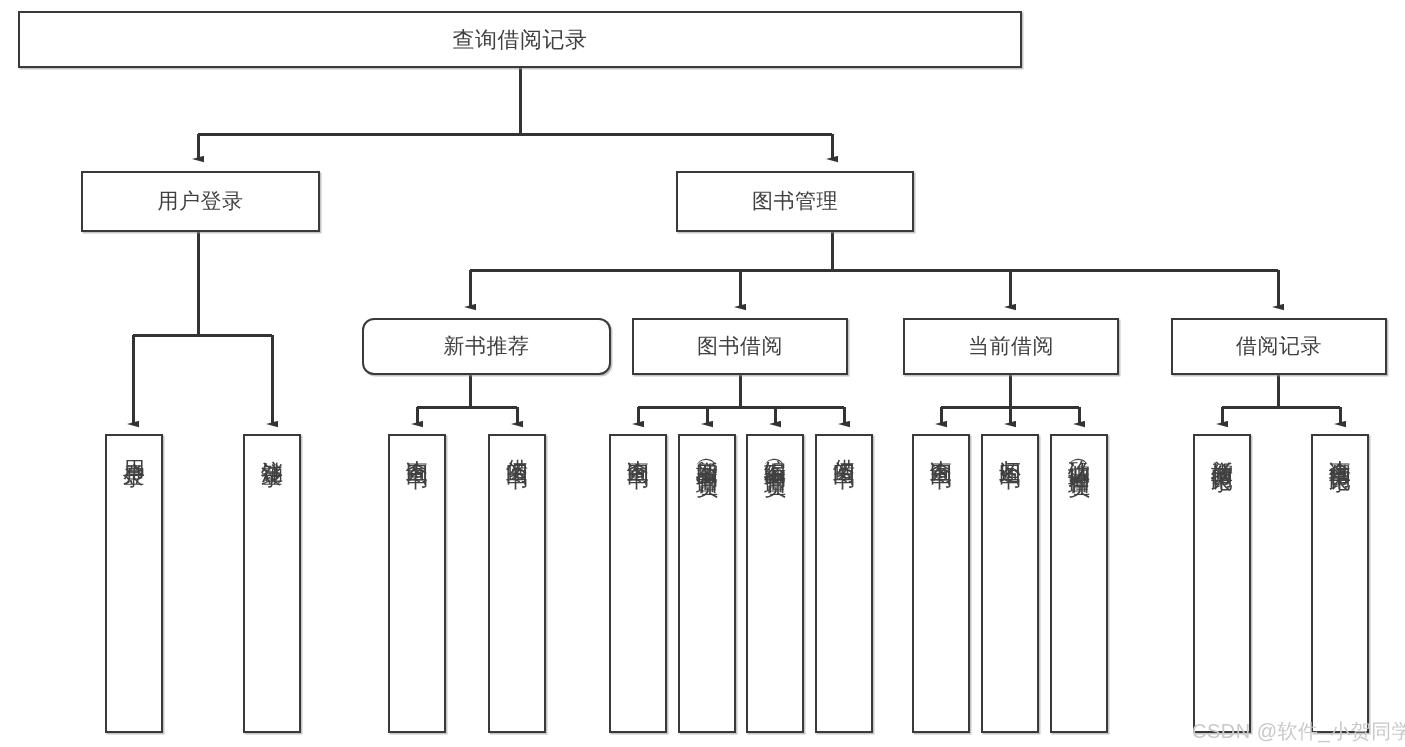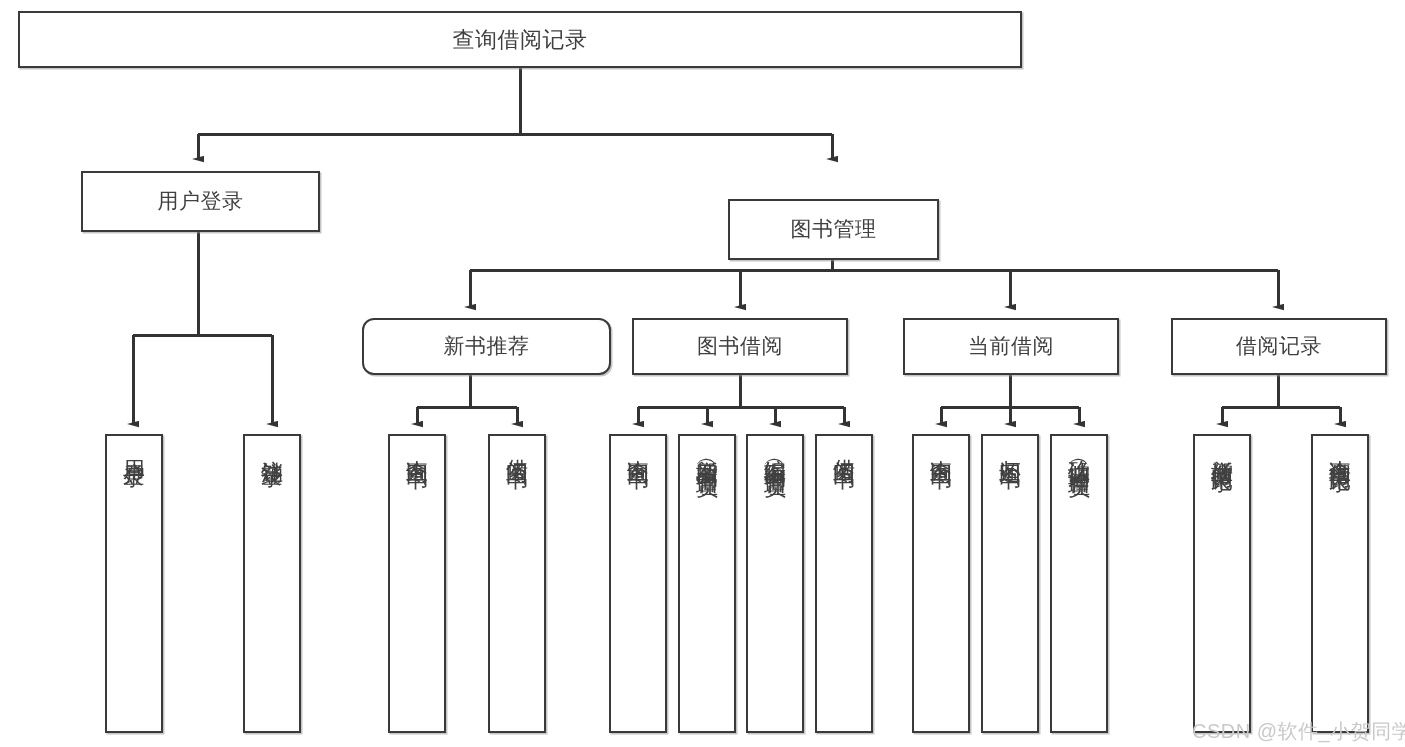--- a/index.html
+++ b/index.html
@@ -125,21 +125,21 @@
     </g>
   </svg>
 
   <div class="node horizontal root" style="left:18px; top:11px; width:1004px; height:57px;">
     <span class="label">查询借阅记录</span>
   </div>
 
   <div class="node horizontal" style="left:81px; top:171px; width:239px; height:61px;">
     <span class="label">用户登录</span>
   </div>
-  <div class="node horizontal" style="left:728px; top:171px; width:211px; height:61px;margin-top:28px;">
+  <div class="node horizontal" style="left:676px; top:171px; width:238px; height:61px;">
     <span class="label">图书管理</span>
   </div>
 
   <div class="node horizontal" style="left:362px; top:318px; width:249px; height:57px;border-radius:12px;">
     <span class="label">新书推荐</span>
   </div>
   <div class="node horizontal" style="left:632px; top:318px; width:216px; height:57px;align-items:center;">
     <span class="label">图书借阅</span>
   </div>
   <div class="node horizontal" style="left:1171px; top:318px; width:216px; height:57px;">

